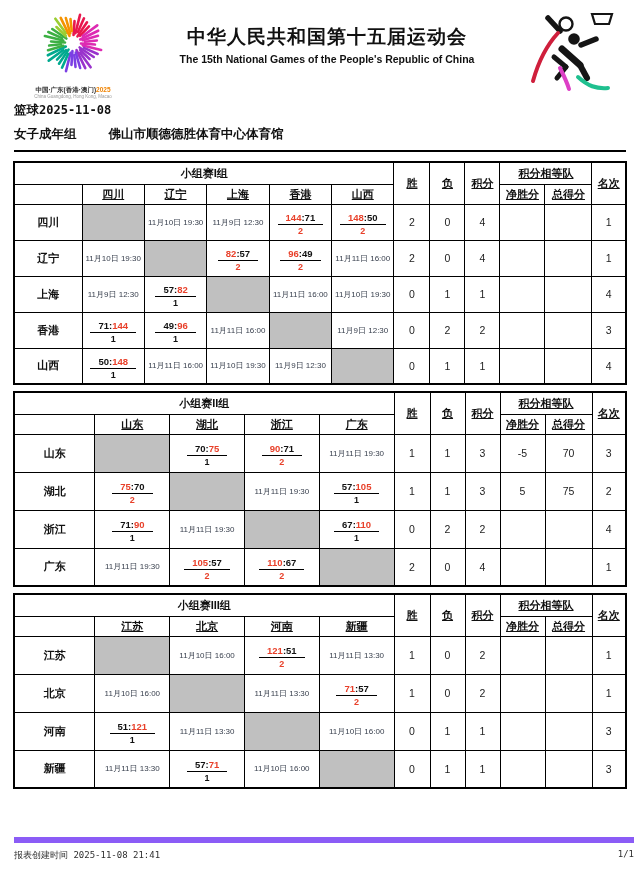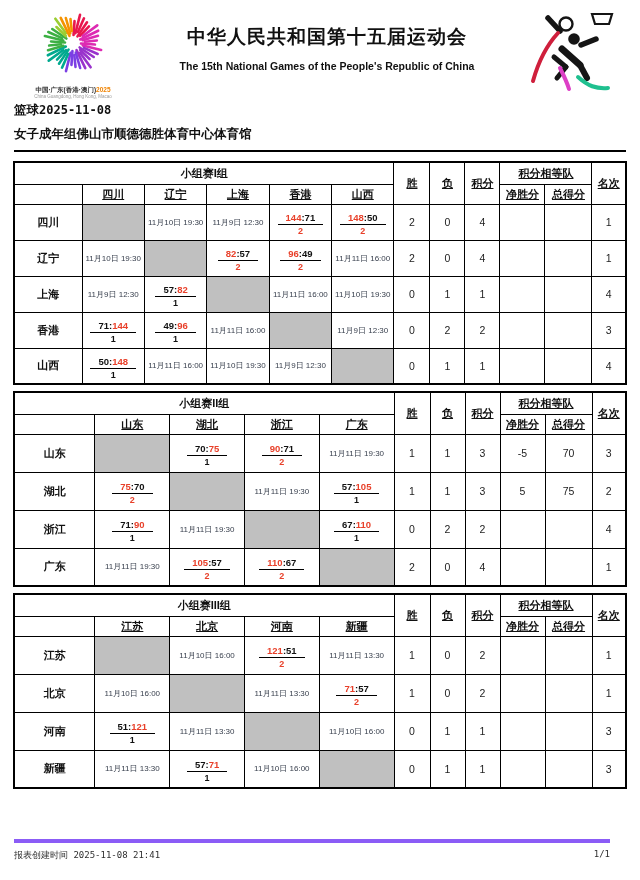--- a/index.html
+++ b/index.html
@@ -7,43 +7,43 @@
     position:relative;width:640px;height:880px;margin:0 auto;background:#ffffff;
     font-family:"Liberation Sans","DejaVu Sans",sans-serif;color:#111;overflow:hidden;
   }
   .hdr{display:flex;align-items:flex-start;padding:8px 14px 0 14px;}
   .emblem-wrap{width:118px;text-align:center;flex:none;}
   .emblem-cap{font-size:6.5px;font-weight:bold;color:#333;line-height:1.2;white-space:nowrap;}
   .emblem-cap .yr{color:#f08300;}
   .emblem-cap-en{font-size:4.5px;color:#999;line-height:1.2;white-space:nowrap;}
   .titles{flex:1;text-align:center;padding-top:16px;}
   .title-cn{font-size:19px;font-weight:bold;letter-spacing:1px;}
-  .title-en{font-size:10.5px;font-weight:bold;margin-top:10px;}
+  .title-en{font-size:10.5px;font-weight:bold;margin-top:3px;}
   .subtitle{font-size:15px;font-weight:bold;letter-spacing:3px;margin-top:16px;}
   .picto-wrap{width:104px;flex:none;text-align:center;}
   .info{padding:0 14px;}
   .info-row{display:flex;justify-content:flex-start;align-items:baseline;font-weight:bold;}
   .info-row.r1{margin-top:2px;font-size:12.5px;}
-  .info-row.r2{margin-top:7px;font-size:12.5px;}
+  .info-row.r2{margin-top:7px;font-size:12.5px;gap:32px;}
   .hdr-date{font-family:"DejaVu Sans Mono","Liberation Mono",monospace;font-size:12px;}
   .rule{border:none;border-top:2px solid #000;margin:7px 14px 0 14px;}
   #tables{margin-top:9px;}
   table.grp{border-collapse:collapse;table-layout:fixed;width:612px;margin:0 auto 6px auto;border:2px solid #000;}
   table.grp td{border:1px solid #000;text-align:center;vertical-align:middle;padding:0;overflow:hidden;}
   td.t-title{text-align:left;padding-left:6px;font-weight:bold;font-size:11px;}
   td.t-head{font-weight:bold;font-size:11px;text-decoration:underline;}
   td.team{font-weight:bold;font-size:11px;}
   td.diag{background:var(--diag,#c0c0c0);}
   td.date{font-size:8px;color:#39404e;white-space:nowrap;letter-spacing:0;}
   td.score{line-height:1;margin-left:40px;}
   .frac{display:inline-block;border-bottom:1px solid #000;padding:0 8px 2px 8px;font-size:9.5px;font-weight:bold;}
   .pts{font-size:9px;font-weight:bold;margin-top:2px;}
   .red{color:var(--red,#e8402a);}
   td.stat{font-size:10.5px;color:#222;}
-  .footer{position:absolute;left:14px;right:30px;bottom:18px;border-top:4px solid #8b5cf6;
+  .footer{position:absolute;left:14px;right:6px;bottom:18px;border-top:6px solid #8b5cf6;
           padding-top:6px;display:flex;justify-content:space-between;
           font-size:9px;color:#2e2e2e;font-family:"DejaVu Sans Mono","Liberation Mono",monospace;}
 </style>
 </head>
 <body>
 
 <div class="page">
 
   <div class="hdr">
     <div class="emblem-wrap">

